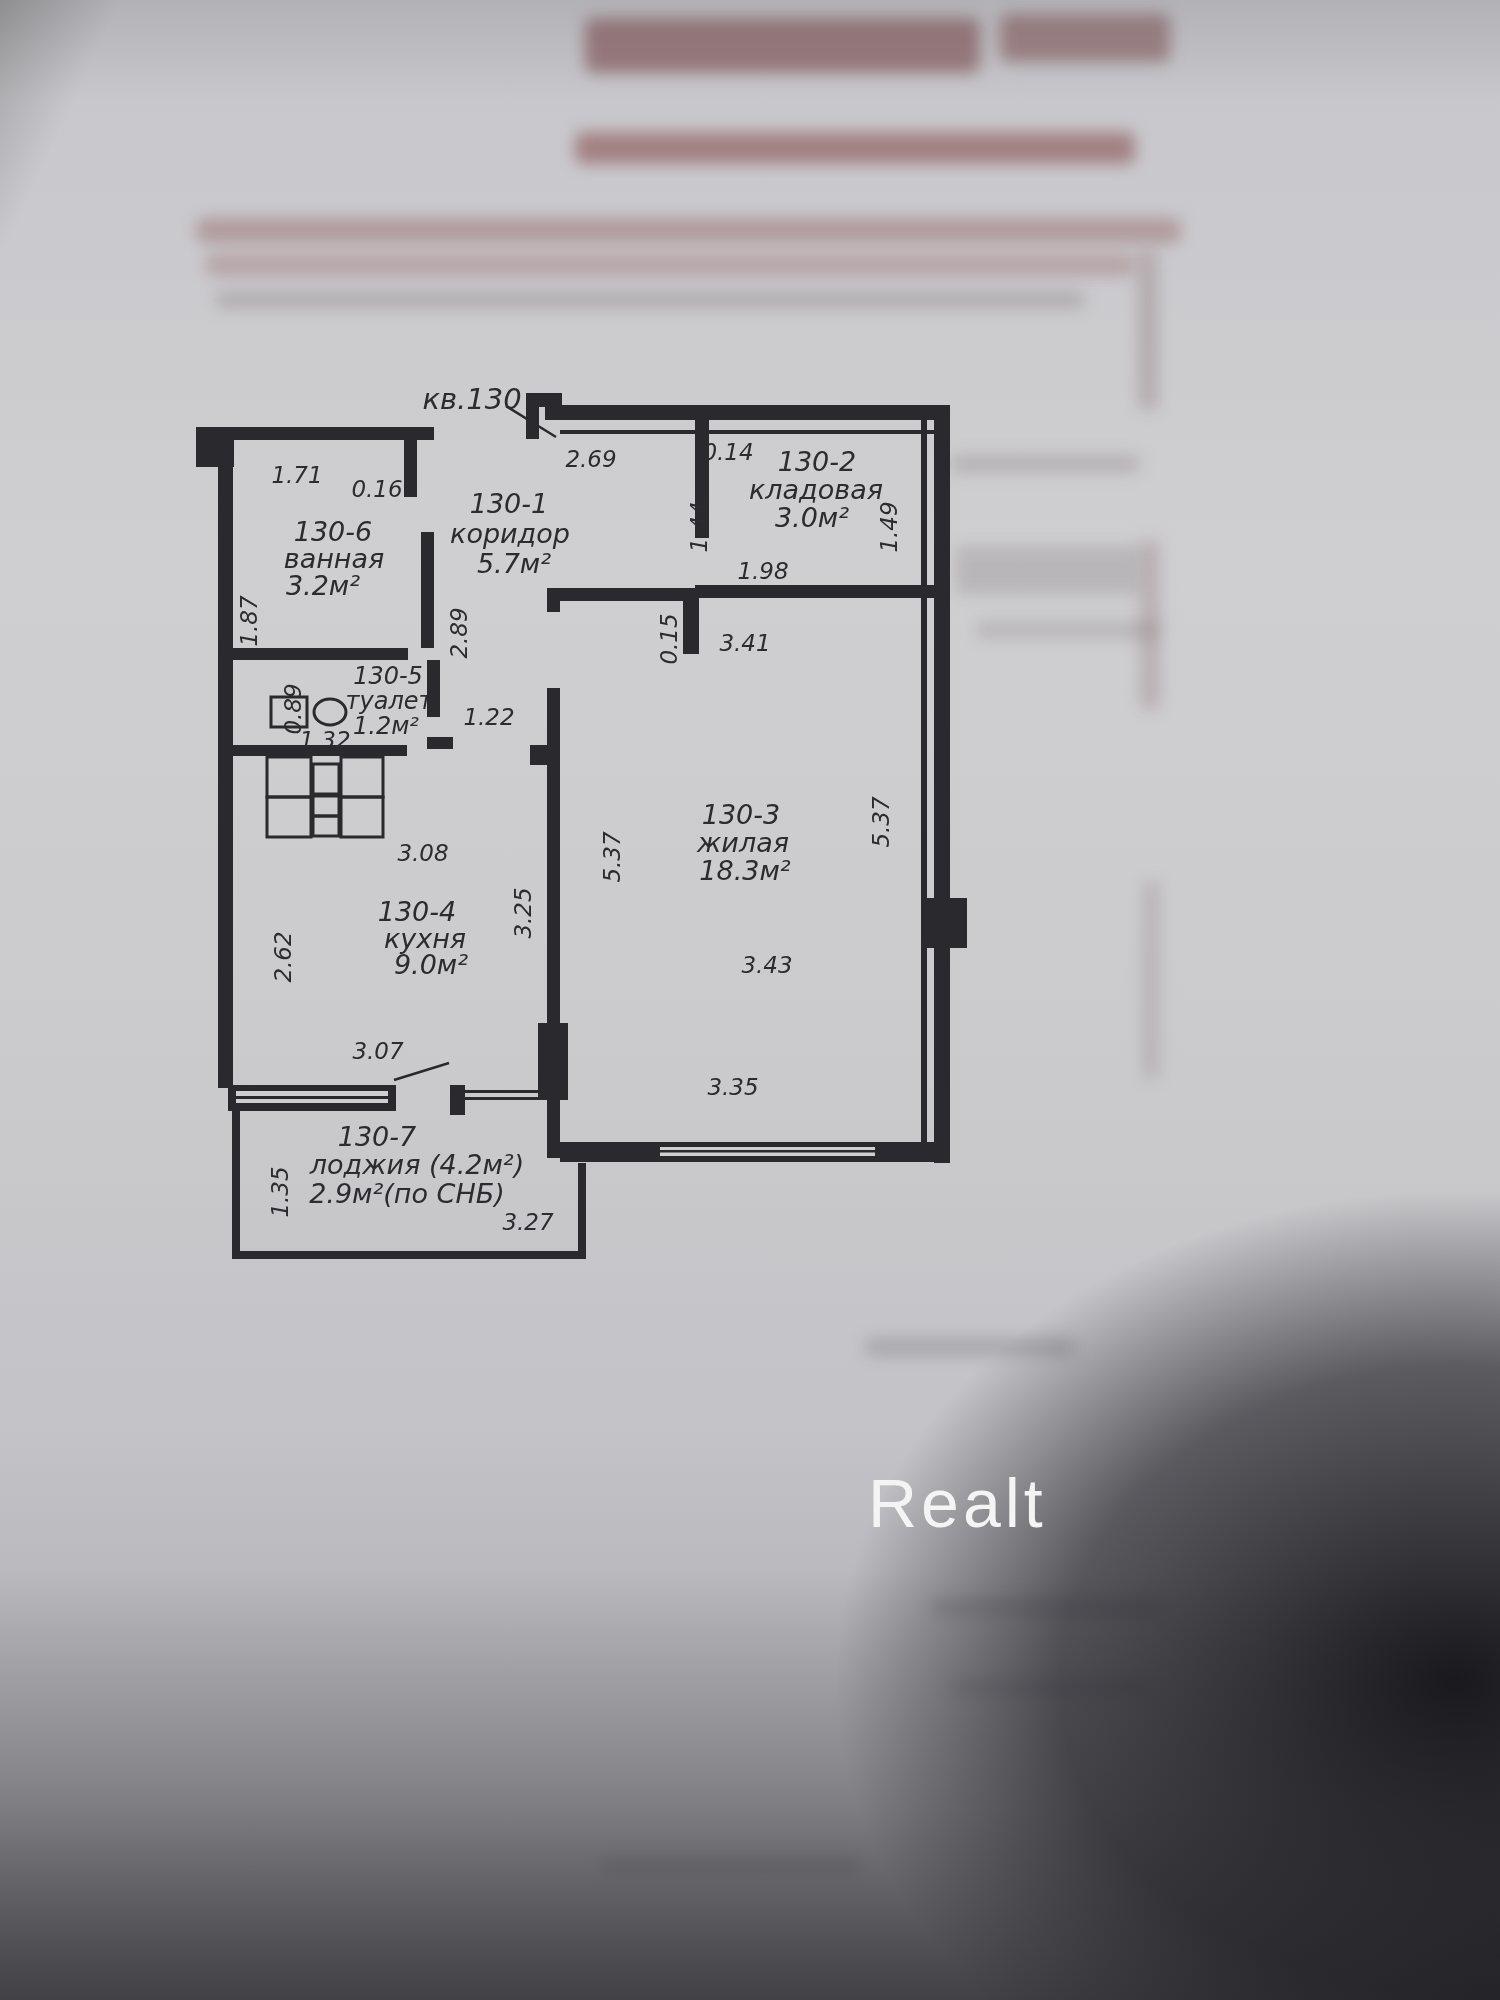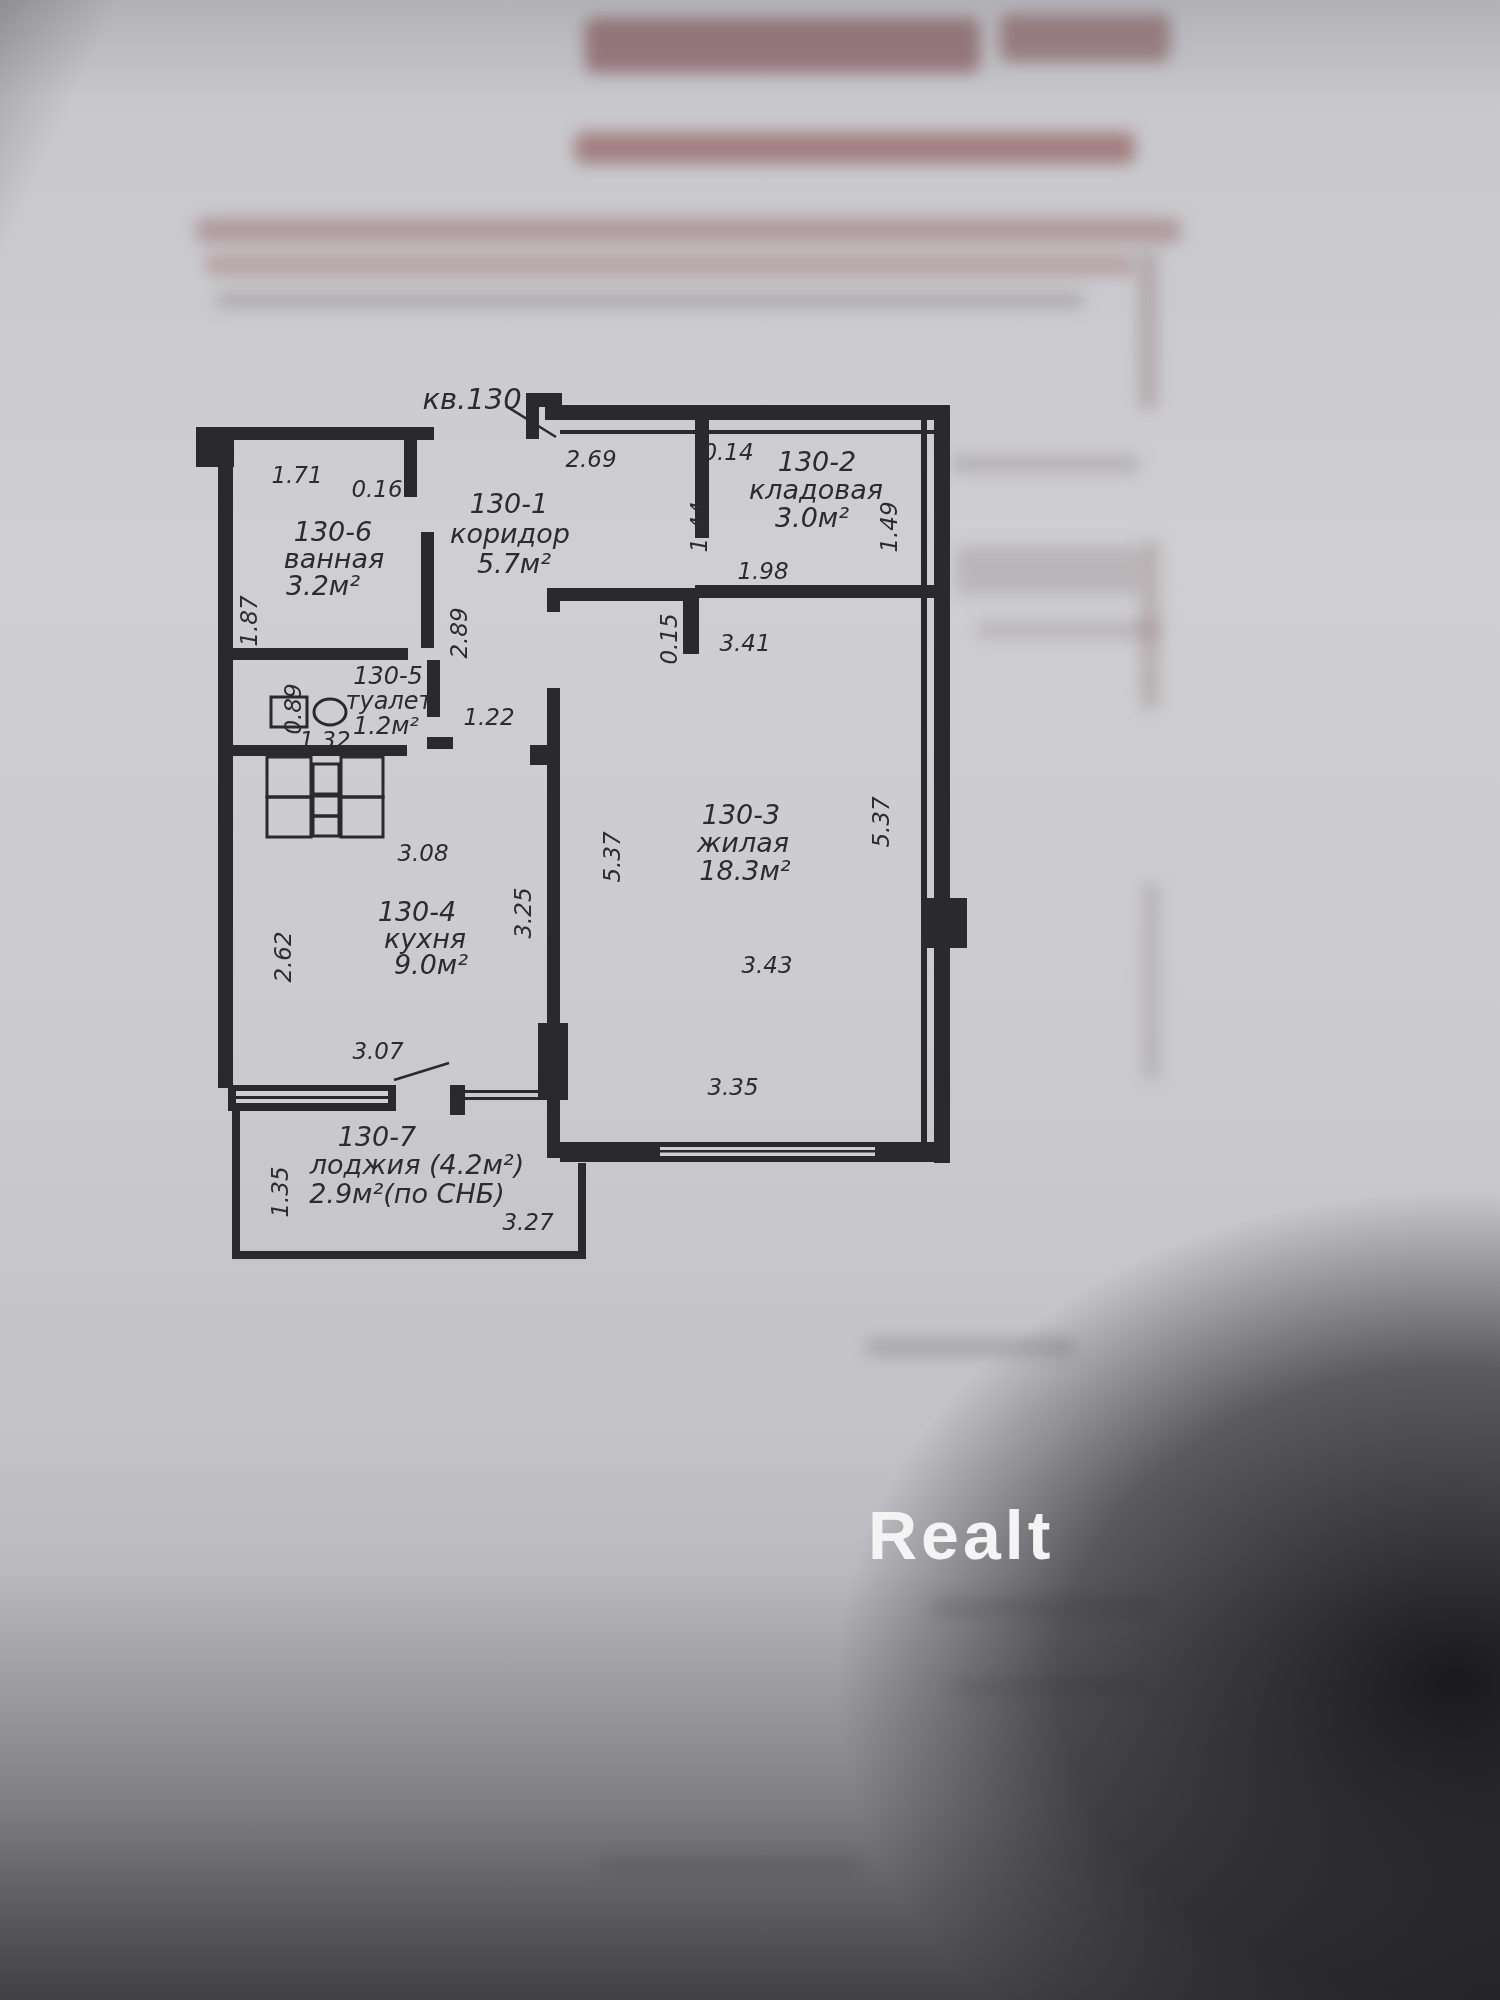--- a/index.html
+++ b/index.html
@@ -7,22 +7,22 @@
   .photo{position:absolute;left:0;top:0;width:1500px;height:2000px;
     background:
       linear-gradient(115deg, rgba(0,0,0,0.20) 0%, rgba(0,0,0,0) 5%),
       linear-gradient(285deg, rgba(0,0,0,0.10) 0%, rgba(0,0,0,0) 7%),
       linear-gradient(180deg,#b2b2b6 0%,#c8c8cc 5%,#cfcfd2 28%,#cbcbce 52%,#c3c3c7 72%,#aeaeb2 88%,#8e8e93 100%);}
   .shade-br{position:absolute;left:0;top:0;width:1500px;height:2000px;pointer-events:none;
     background:radial-gradient(ellipse 860px 680px at 97% 84%, rgba(14,14,18,0.92) 0%, rgba(26,26,32,0.62) 46%, rgba(0,0,0,0) 72%);}
   .shade-bottom{position:absolute;left:0;bottom:0;width:1500px;height:430px;pointer-events:none;
     background:linear-gradient(180deg, rgba(0,0,0,0) 0%, rgba(18,18,22,0.28) 55%, rgba(18,18,22,0.62) 100%);}
   .sm{position:absolute;filter:blur(8px);border-radius:8px;}
-  .watermark{position:absolute;left:868px;top:1496px;color:#f4f4f5;
-    font-size:68px;font-weight:700;letter-spacing:4px;
+  .watermark{position:absolute;left:868px;top:1464px;color:#f4f4f5;
+    font-size:68px;font-weight:400;letter-spacing:4px;
     font-family:"Liberation Sans",sans-serif;}
   svg#plan{position:absolute;left:0;top:0;width:1500px;height:2000px;}
   svg text{font-family:"DejaVu Sans",sans-serif;font-style:italic;fill:#2b2b30;}
   svg text.lbl{font-size:27px;}
   svg text.dim{font-size:23px;}
   svg text.small{font-size:24px;}
   svg text.apt{font-size:29px;}
 </style>
 </head>
 <body>

